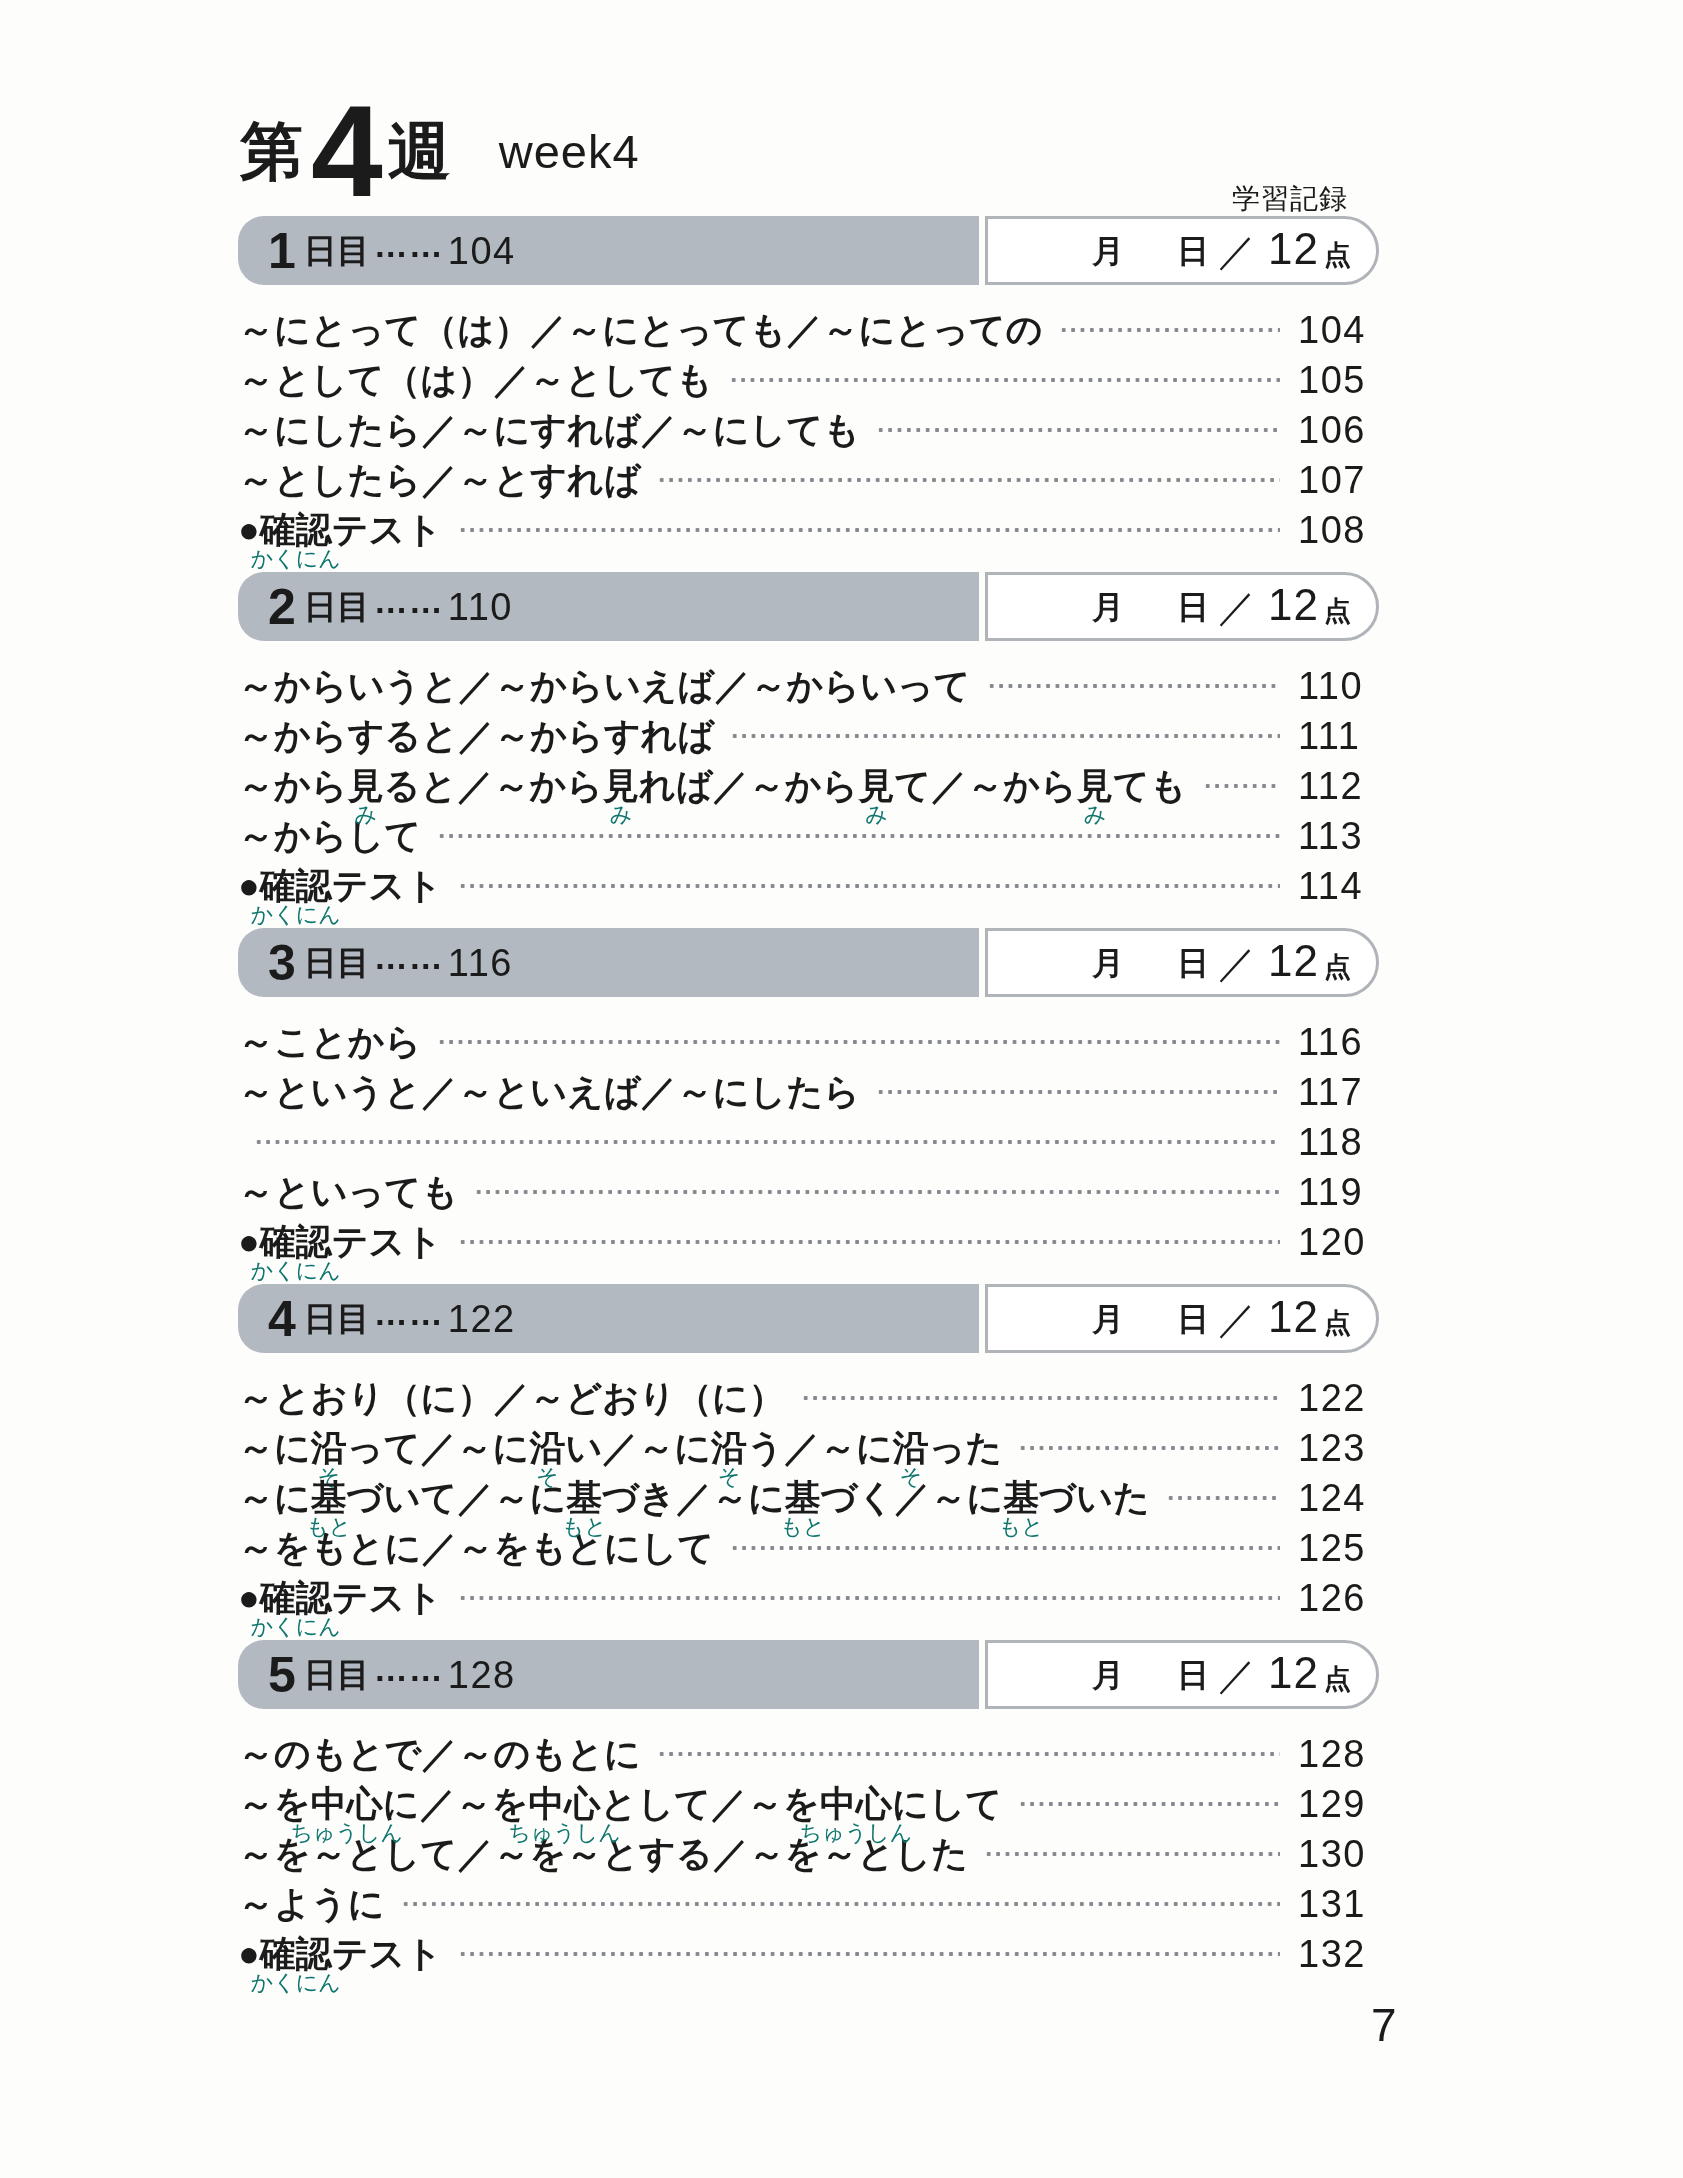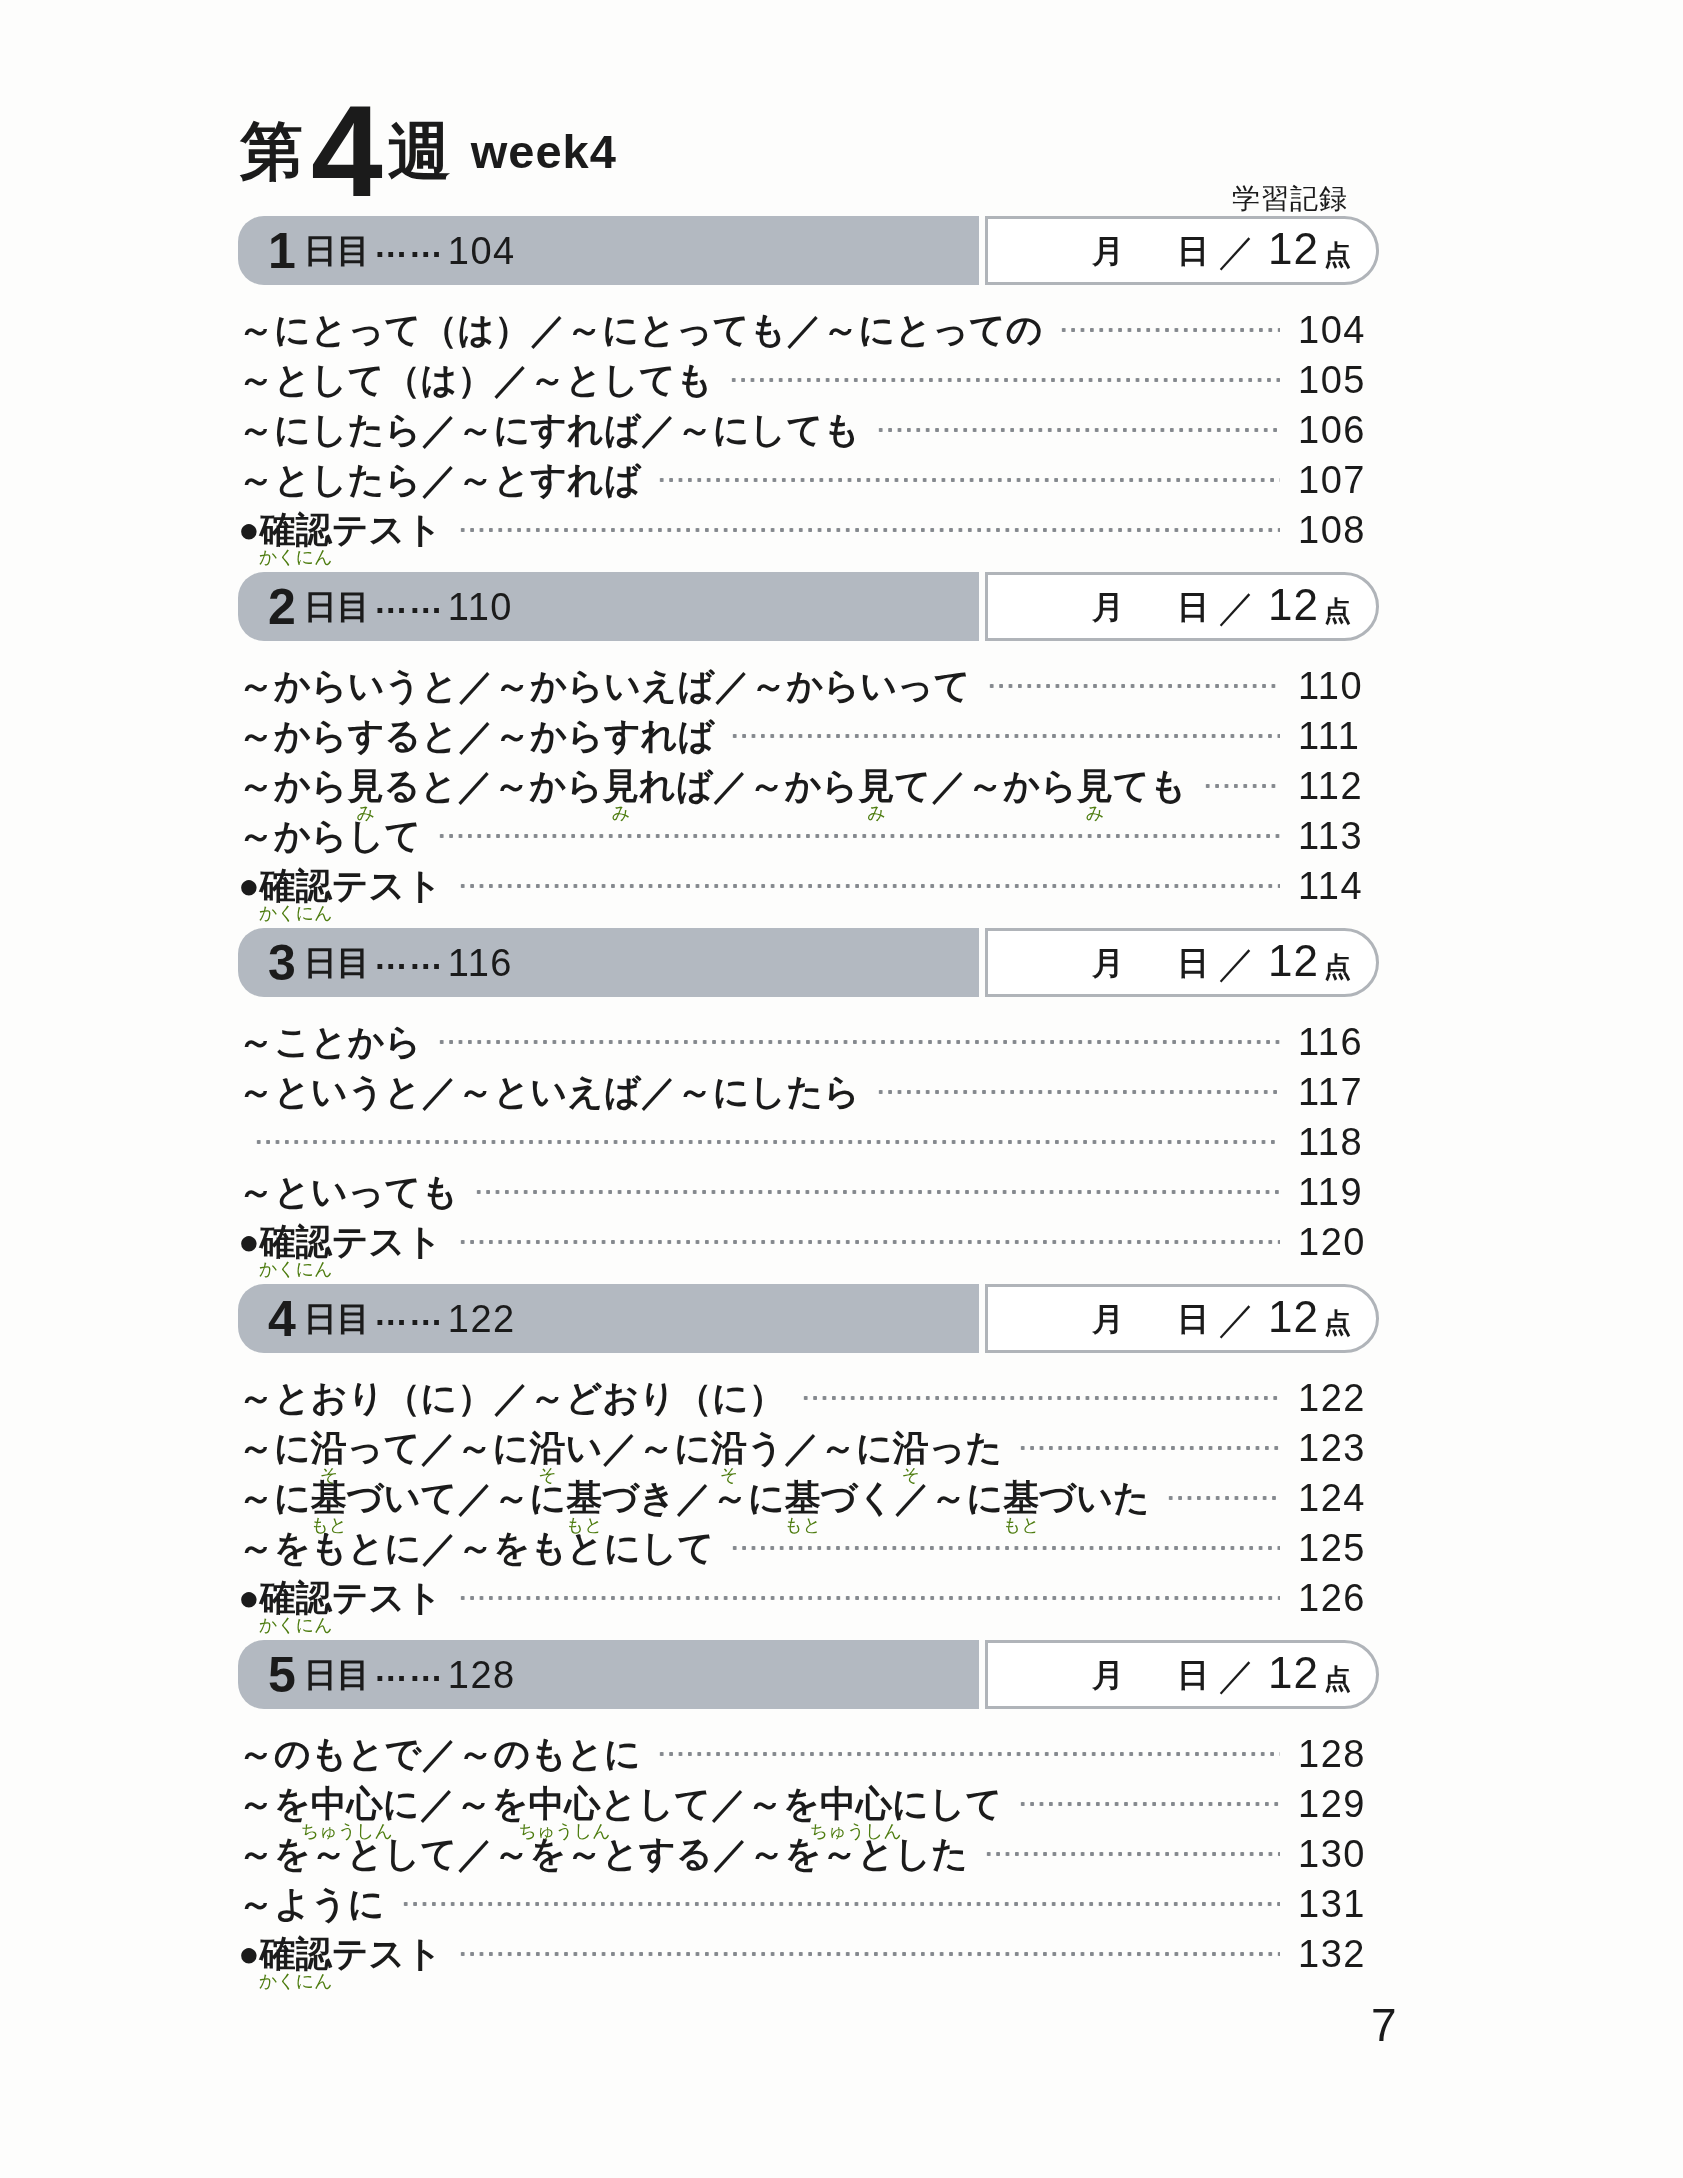--- a/index.html
+++ b/index.html
@@ -17,21 +17,21 @@
     overflow:hidden;
   }
 
   
   .week-header {
     position:absolute; left:240px; top:87px;
     display:flex; align-items:center;
   }
   .wk-kanji { font-size:63px; font-weight:900; line-height:1; }
   .wk-num   { font-size:129px; font-weight:900; line-height:1; margin:0 8px; letter-spacing:-3px; }
-  .wk-en    { font-size:47px; font-weight:700; line-height:1; margin-left:20px; letter-spacing:1px; }
+  .wk-en    { font-size:47px; font-weight:400; line-height:1; margin-left:48px; letter-spacing:1px; }
 
   
   .record-label {
     position:absolute; top:180px; right:335px;
     font-size:28px; font-weight:500; letter-spacing:1px;
   }
 
   
   .sections { position:absolute; left:238px; top:216px; width:1141px; }
   .day { height:356px; }
@@ -84,22 +84,22 @@
   .item-page {
     flex:0 0 81px; text-align:left;
     font-size:38px; font-weight:400; letter-spacing:1.5px; line-height:1;
   }
 
   
   .rw { position:relative; display:inline-block; }
   .rw .rt {
     position:absolute; top:101%; left:50%;
     transform:translateX(-50%);
-    font-size:18px; font-weight:400; line-height:1;
-    letter-spacing:0; white-space:nowrap; color:#4d7c0f;
+    font-size:22px; font-weight:400; line-height:1;
+    letter-spacing:0; white-space:nowrap; color:#0f766e;
   }
 
   
   .page-no {
     position:absolute; left:1371px; top:1998px;
     font-size:46px; font-weight:400;
   }
 </style>
 </head>
 <body>

